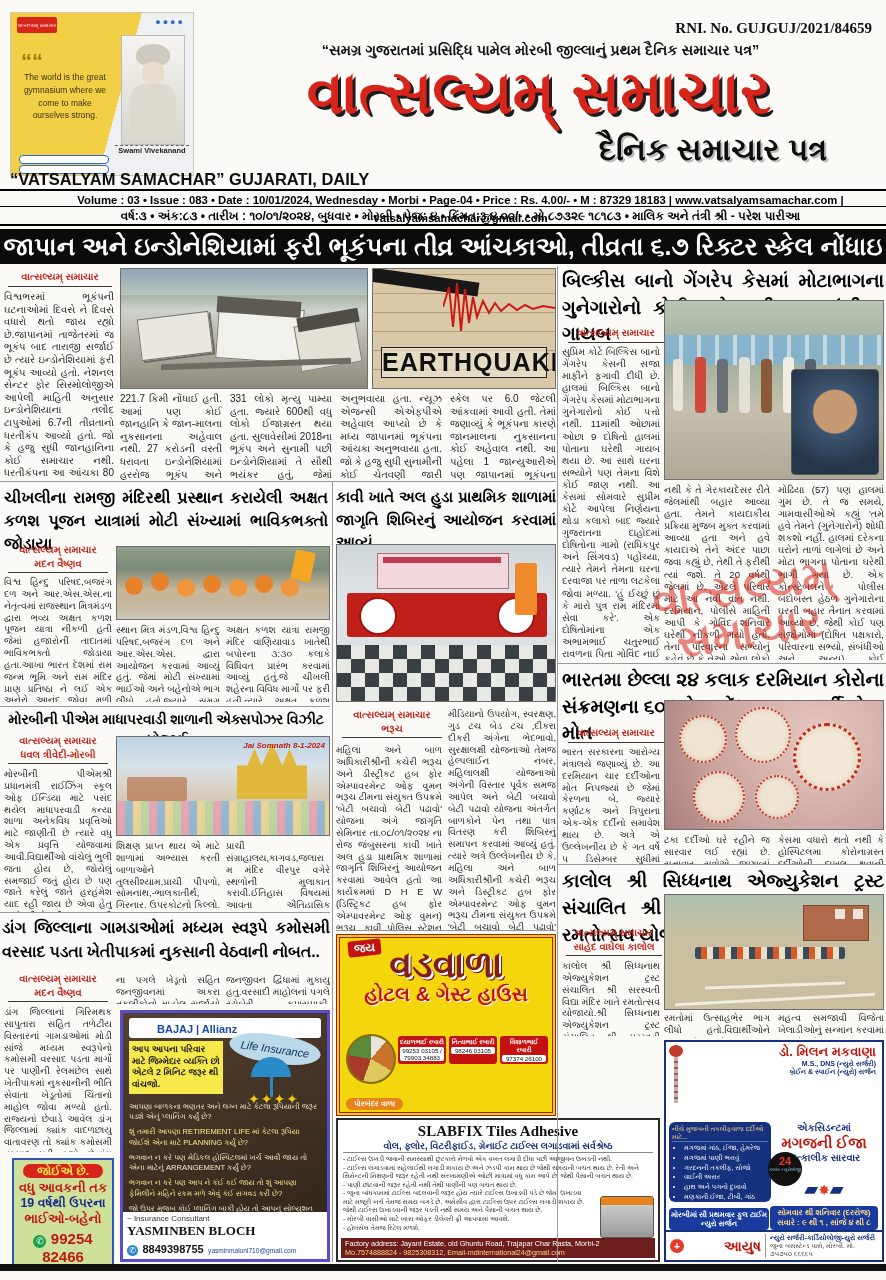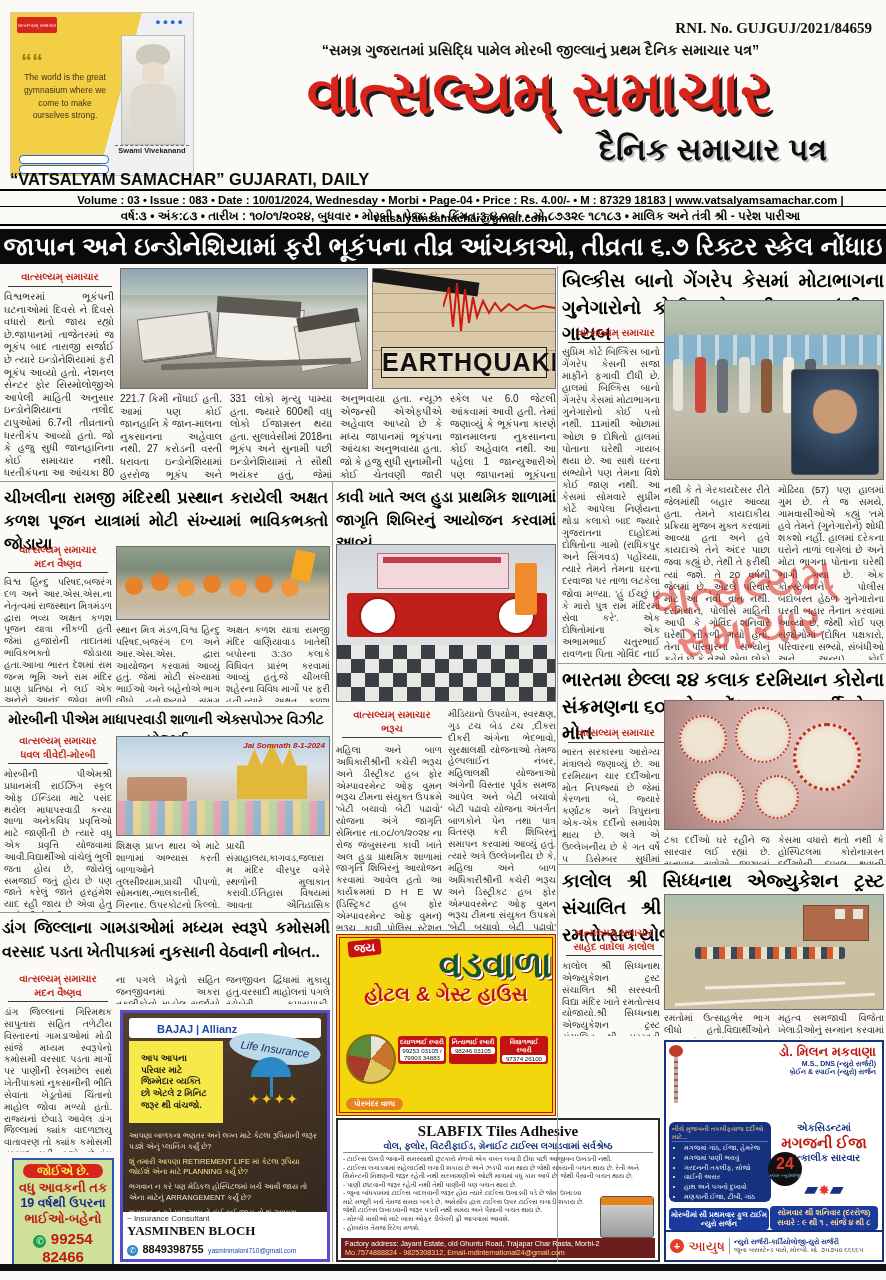--- a/index.html
+++ b/index.html
@@ -196,40 +196,40 @@
   </div>
 
   <div class="adbox" style="left:120px;top:1010px;width:210px;height:252px;border:3px solid #5a4ccf;background:linear-gradient(160deg,#54412f 0%,#3e2f22 55%,#2e241a 100%);color:#fff;">
     <div style="margin:5px 6px 3px;background:#fff;border-radius:3px;padding:1px 4px;">
       <span style="color:#1a4aa8;font-weight:bold;font-size:11px;padding-left:24px;">BAJAJ | Allianz</span>
     </div>
     <div class="abs" style="right:6px;top:22px;width:92px;text-align:center;font-style:italic;font-size:11px;color:#0d2d5a;background:#bcd9ea;border-radius:50%/60%;padding:8px 0;transform:rotate(8deg);">Life Insurance</div>
     <div class="abs" style="right:36px;top:44px;width:40px;height:20px;background:#2a8ac8;border-radius:40px 40px 0 0;"></div>
     <div class="abs" style="right:54px;top:62px;width:3px;height:22px;background:#2a8ac8;"></div>
     <div class="abs" style="right:28px;top:78px;color:#f5c518;font-size:14px;letter-spacing:1px;">✦✦✦✦</div>
-    <div style="margin:2px 104px 4px 6px;background:#f7e94a;color:#1a1a1a;font-weight:bold;font-size:9px;padding:12px;line-height:1.3;">આપ આપના પરિવાર માટે જિમ્મેદાર વ્યક્તિ છો એટલે 2 મિનિટ જરૂર થી વાંચજો.</div>
+    <div style="margin:2px 104px 4px 6px;background:#f7e94a;color:#1a1a1a;font-weight:bold;font-size:9px;padding:3px;line-height:1.3;">આપ આપના પરિવાર માટે જિમ્મેદાર વ્યક્તિ છો એટલે 2 મિનિટ જરૂર થી વાંચજો.</div>
     <div style="margin:8px 6px 0;font-size:7.6px;color:#f5e9c8;line-height:1.35;">આપણા બાળકના ભણતર અને લગ્ન માટે કેટલા રૂપિયાની જરૂર પડશે એનું પ્લાનિંગ કર્યું છે?</div>
     <div style="margin:5px 6px 0;font-size:7.6px;color:#ffe98a;line-height:1.35;">શું તમારી આપણા RETIREMENT LIFE માં કેટલા રૂપિયા જોઈશે એના માટે PLANNING કર્યું છે?</div>
     <div style="margin:5px 6px 0;font-size:7.6px;color:#f5e9c8;line-height:1.35;">ભગવાન ન કરે પણ મેડિકલ હોસ્પિટલમાં ખર્ચ આવી જાય તો એના માટેનું ARRANGEMENT કર્યું છે?</div>
     <div style="margin:5px 6px 0;font-size:7.6px;color:#ffe98a;line-height:1.35;">ભગવાન ન કરે પણ આપ ને કંઈ કઈ જાય તો શું આપણા ફેમિલીને મહિને રકમ મળે એવું કંઈ સગવડ કરી છે?</div>
     <div style="margin:5px 6px 0;font-size:7.6px;color:#f5e9c8;line-height:1.35;">જો ઉપર મુજબ કોઈ પ્લાનિંગ બાકી હોય તો આપનું સોલ્યુશન અમારી પાસે છે તે પણ તમારા બજેટમાં તો આજે જ સંપર્ક કરી અમારો..</div>
     <div class="abs" style="left:0;right:0;bottom:0;background:#fff;color:#111;padding:2px 4px;">
       <div style="font-size:8px;color:#333;">~ Insurance Consultant</div>
       <div style="font-family:'Liberation Serif',serif;font-weight:bold;font-size:13px;">YASMINBEN BLOCH</div>
       <div>
         <span style="display:inline-block;width:11px;height:11px;background:#2a8ac8;border-radius:50%;color:#fff;font-size:8px;line-height:11px;text-align:center;">✆</span>
         <span style="font-weight:bold;font-size:11px;">8849398755</span>
         <span style="font-size:6.6px;color:#1a4aa8;">yasminmaloni710@gmail.com</span>
       </div>
     </div>
   </div>
 
   <div class="adbox" style="left:336px;top:934px;width:220px;height:182px;background:#f3d70c;border:4px double #b51510;text-align:center;">
     <div style="position:absolute;left:8px;top:2px;background:#c41210;color:#fff;font-weight:bold;font-size:12px;padding:1px 6px;border-radius:3px;transform:rotate(-6deg);">જય</div>
-    <div style="margin-top:8px;font-size:37px;font-weight:bold;color:#14532d;text-shadow:2px 2px 0 #fff,3px 3px 0 #7a0c08;line-height:1.0;text-align:right;">વડવાળા</div>
+    <div style="margin-top:8px;font-size:37px;font-weight:bold;color:#7f1d1d;text-shadow:2px 2px 0 #fff,3px 3px 0 #7a0c08;line-height:1.0;">વડવાળા</div>
     <div style="font-size:20px;font-weight:bold;color:#c41210;text-shadow:1px 1px 0 #fff;">હોટલ &amp; ગેસ્ટ હાઉસ</div>
     <div class="abs" style="left:6px;top:96px;width:46px;height:46px;border-radius:50%;background:conic-gradient(#e8e4da 0 40deg,#c8742a 40deg 120deg,#e0c860 120deg 200deg,#a83a2a 200deg 280deg,#5a8a3a 280deg 360deg);border:2px solid #8a6a10;"></div>
     <div class="abs" style="left:58px;top:98px;right:4px;display:flex;gap:3px;">
       <div style="flex:1;background:#c41210;color:#fff;border-radius:3px;padding:2px;">
         <div style="font-size:6.4px;font-weight:bold;">દયાળભાઈ રબારી</div>
         <div style="font-size:6.2px;background:#fff;color:#111;border-radius:2px;margin-top:1px;">99253 03105 / 79903 34883</div>
       </div>
       <div style="flex:1;background:#c41210;color:#fff;border-radius:3px;padding:2px;">
         <div style="font-size:6.4px;font-weight:bold;">નિત્યભાઈ રબારી</div>
         <div style="font-size:6.2px;background:#fff;color:#111;border-radius:2px;margin-top:1px;">98246 03105</div>
@@ -298,30 +298,30 @@
         <li>મણકાની ઈજા, ટીબી, ગાંઠ</li>
         <li>મણકાનો ઘસારો</li>
         <li>મણકાની નસ દબાઈ જવી</li>
       </ul>
     </div>
     <div class="abs" style="left:104px;top:80px;right:4px;text-align:center;">
       <div style="color:#16327e;font-weight:bold;font-size:10px;">એકસિડન્ટમાં</div>
       <div style="color:#c01a10;font-weight:bold;font-size:15px;">મગજની ઈજા</div>
       <div style="color:#16327e;font-weight:bold;font-size:10px;">તાત્કાલીક સારવાર</div>
       <div class="abs" style="left:-2px;top:30px;width:34px;height:34px;background:#111;border-radius:50%;color:#fff;">
-        <div style="font-size:16px;font-weight:bold;color:#e83a2a;line-height:1.1;margin-top:3px;">24</div>
+        <div style="font-size:11px;font-weight:bold;color:#e83a2a;line-height:1.1;margin-top:3px;">24</div>
         <div style="font-size:4.6px;color:#8ad4f0;">કલાક ન્યુરોલોજી</div>
       </div>
       <div style="margin-top:14px;font-size:18px;color:#16327e;">▰<span style="color:#e83a2a;font-size:14px;">✸</span>▰</div>
     </div>
     <div class="abs" style="left:3px;bottom:30px;width:96px;background:#1a3b9e;border-radius:4px;color:#fff;font-size:7.4px;font-weight:bold;text-align:center;padding:2px;">મોરબીમાં સૌ પ્રથમવાર ફુલ ટાઈમ ન્યુરો સર્જન</div>
     <div class="abs" style="left:104px;bottom:30px;right:4px;background:#1a3b9e;border-radius:4px;color:#ffd98a;font-size:8px;font-weight:bold;text-align:center;padding:2px;">સોમવાર થી શનિવાર (દરરોજ) સવારે : ૯ થી ૧ , સાંજે ૪ થી ૮</div>
     <div class="abs" style="left:0;right:0;bottom:0;height:28px;background:#fff;border-top:2px solid #16327e;display:flex;align-items:center;gap:4px;padding:0 4px;">
       <span style="width:14px;height:14px;background:#e83a2a;border-radius:50%;color:#fff;font-weight:bold;text-align:center;line-height:14px;font-size:11px;">+</span>
-      <span style="color:#c01a10;font-weight:normal;font-size:14px;">આયુષ</span>
+      <span style="color:#c01a10;font-weight:bold;font-size:14px;margin-left:36px;">આયુષ</span>
       <span style="flex:1;border-left:1px solid #999;padding-left:4px;">
         <span style="display:block;font-size:7px;color:#16327e;font-weight:bold;">ન્યુરો સર્જરી-કાર્ડિયોલોજી-યુરો સર્જરી</span>
         <span style="display:block;font-size:6.6px;color:#333;">જુના બસસ્ટેન્ડ પાસે, મોરબી. મો. ૭૫૭૫૦ ૬૬૬૬૫</span>
       </span>
     </div>
   </div>
 
   <div class="vline" style="left:557px;top:266px;height:996px;"></div>
   <div class="vline" style="left:332px;top:482px;height:780px;"></div>
   <div class="hline" style="left:0;top:481px;width:556px;"></div>

